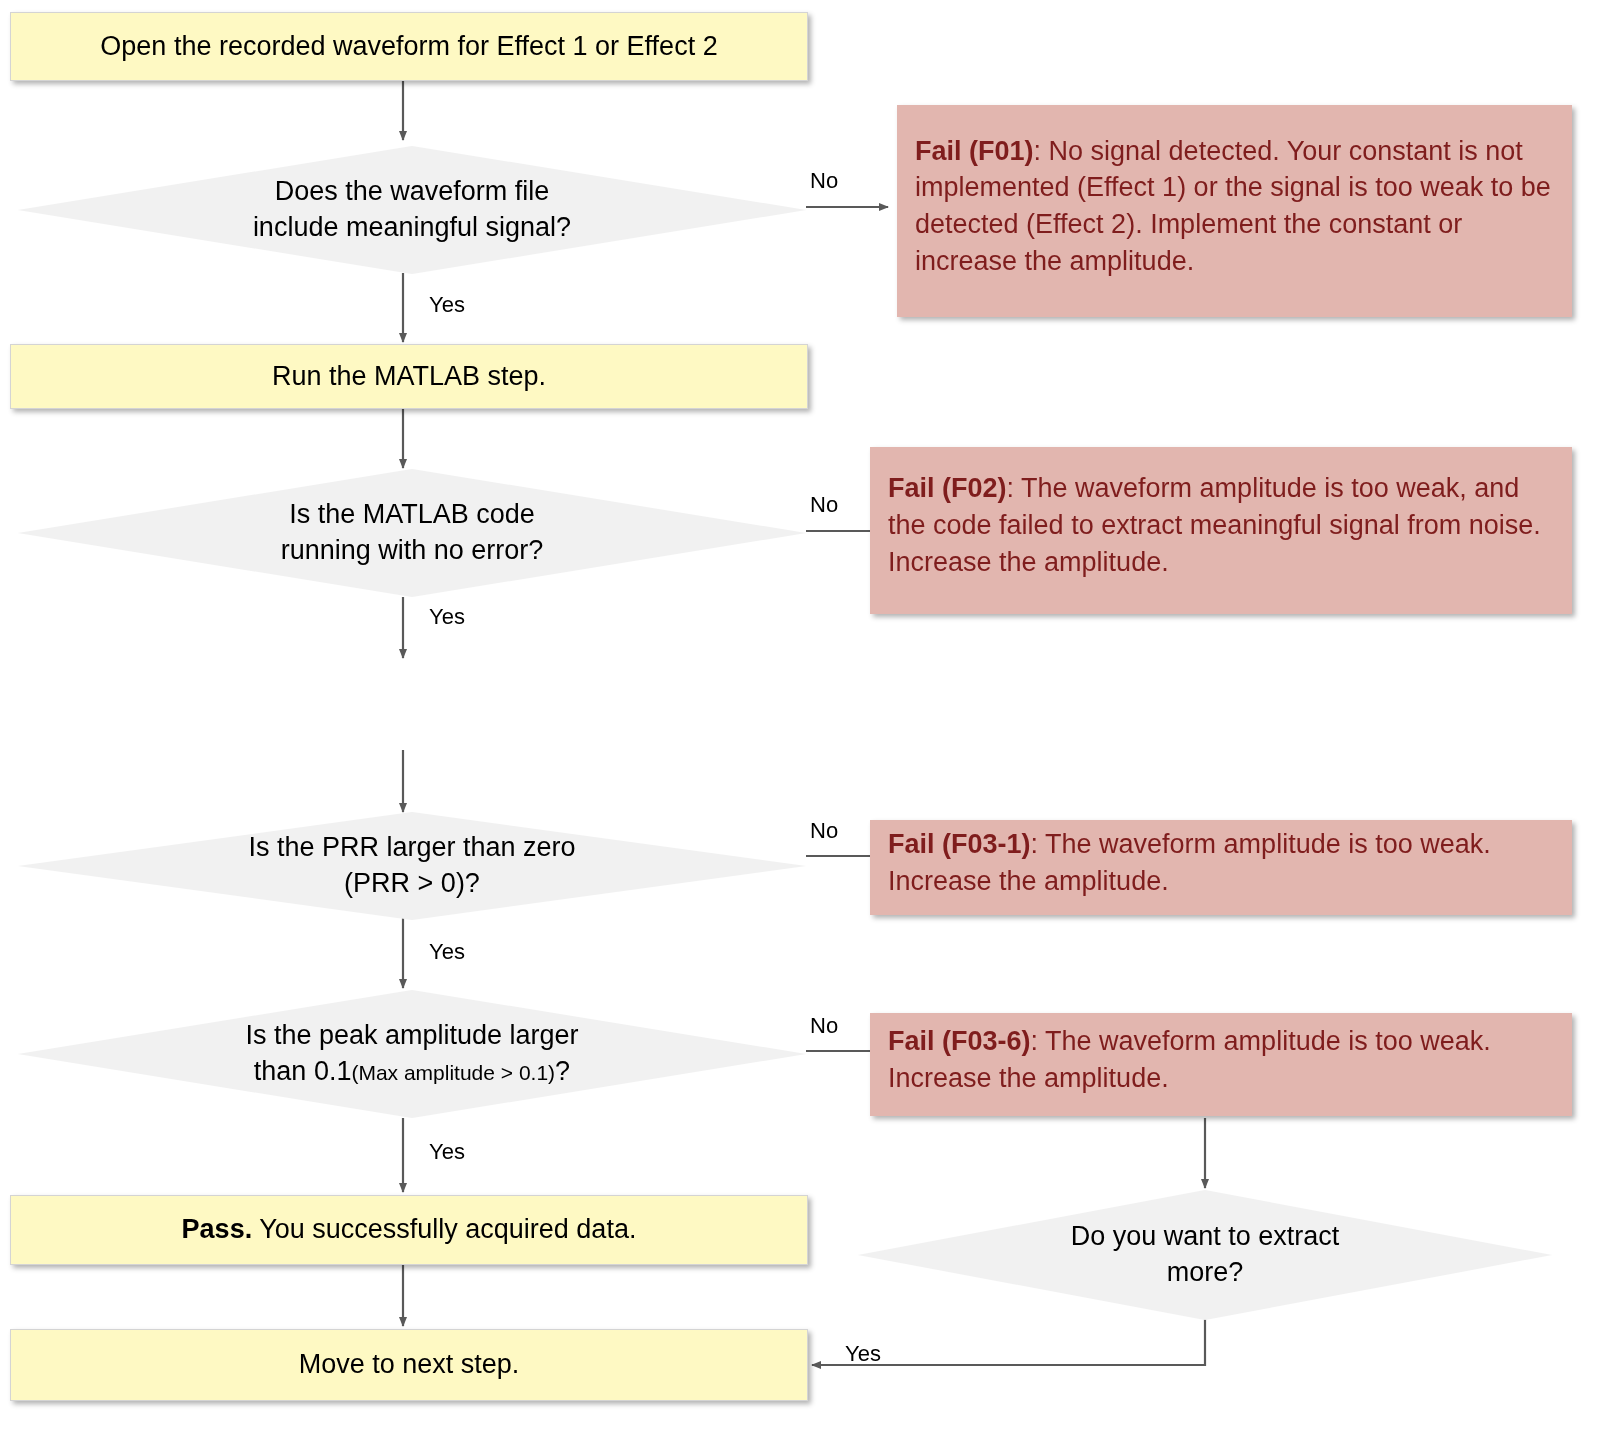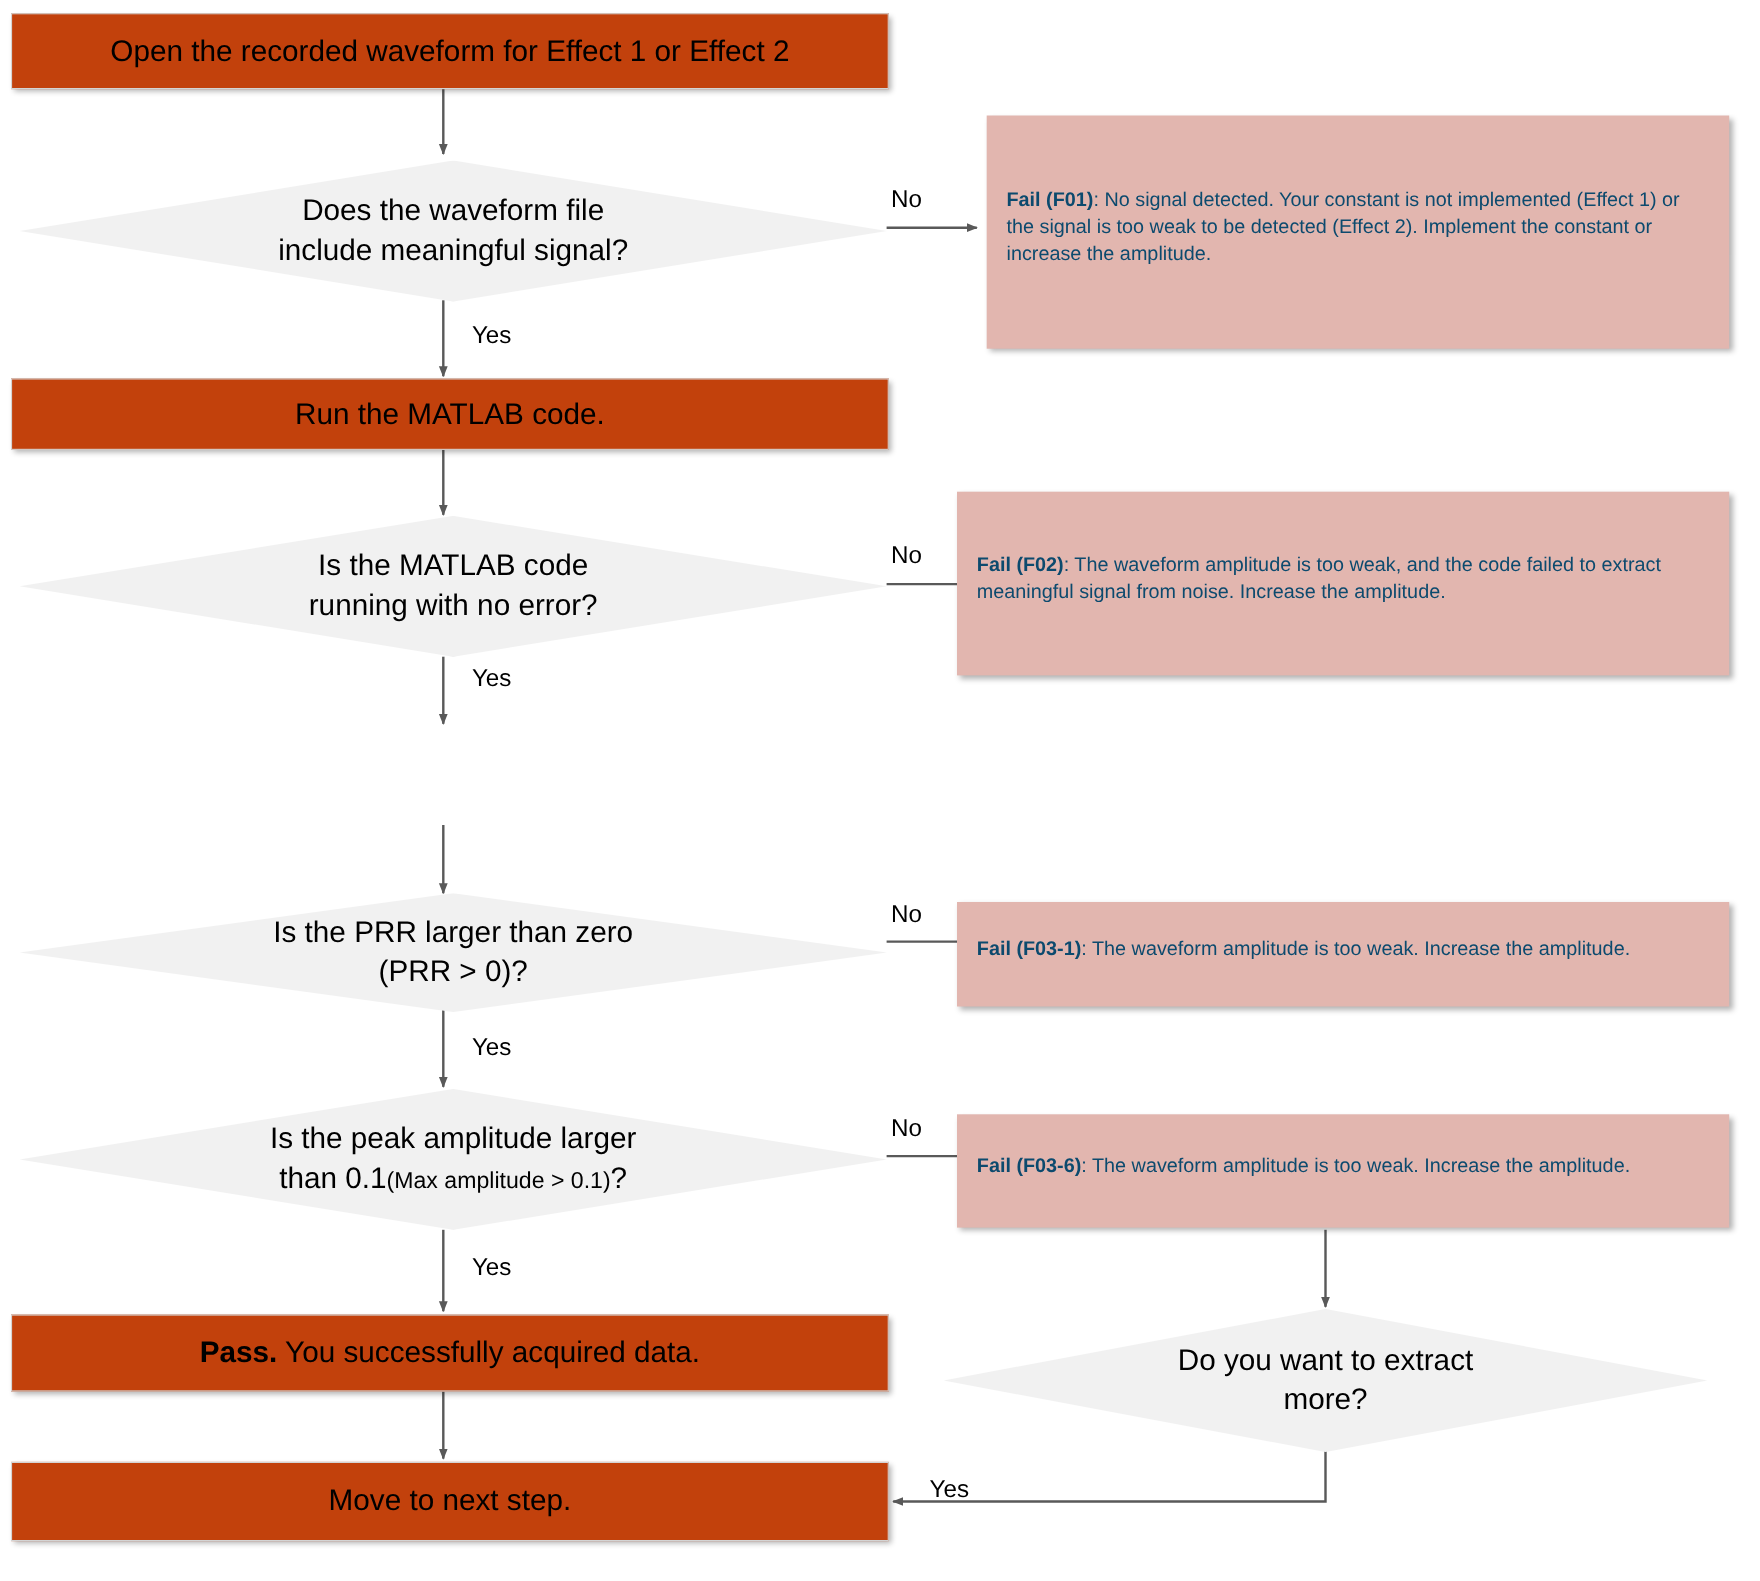--- a/index.html
+++ b/index.html
@@ -22,21 +22,21 @@
   .node {
     position: absolute;
     box-sizing: border-box;
     display: flex;
     align-items: center;
     justify-content: center;
     text-align: center;
   }
   
   .proc {
-    background: #c2410c;
+    background: #fef9c3;
     border: 1px solid #d4d4d4;
     box-shadow: 3px 3px 5px rgba(0,0,0,0.30);
     color: #000000;
     font-size: 27px;
     line-height: 1.30;
     padding: 4px 12px;
   }
   .proc .txt { width: 100%; }
   
   .decision {
@@ -58,22 +58,22 @@
     position: relative;
     z-index: 2;
     width: 74%;
     margin: 0 auto;
     text-align: center;
   }
   
   .fail {
     background: #e2b6af;
     box-shadow: 3px 3px 5px rgba(0,0,0,0.30);
-    color: #0c4a6e;
-    font-size: 18px;
+    color: #7f1d1d;
+    font-size: 27px;
     line-height: 1.36;
     text-align: left;
     justify-content: flex-start;
     padding: 0 16px 10px 18px;
   }
   .fail .txt { width: 100%; }
   .fail b, .proc b { font-weight: bold; }
   .small { font-size: 21px; }
 
   
@@ -144,21 +144,21 @@
       <span>Does the waveform file</span><br>
       <span>include meaningful signal?</span>
     </span>
   </div>
 
   <div class="node fail" style="left:897px; top:105px; width:675px; height:212px;">
     <span class="txt"><b>Fail (F01)</b><span>: No signal detected. Your constant is not implemented (Effect 1) or the signal is too weak to be detected (Effect 2). Implement the constant or increase the amplitude.</span></span>
   </div>
 
   <div class="node proc" style="left:10px; top:344px; width:798px; height:65px;">
-    <span class="txt">Run the MATLAB code.</span>
+    <span class="txt">Run the MATLAB step.</span>
   </div>
 
   <div class="node decision" style="left:18px; top:469px; width:788px; height:128px;">
     <span class="dia"></span>
     <span class="txt">
       <span>Is the MATLAB code</span><br>
       <span>running with no error?</span>
     </span>
   </div>
 

